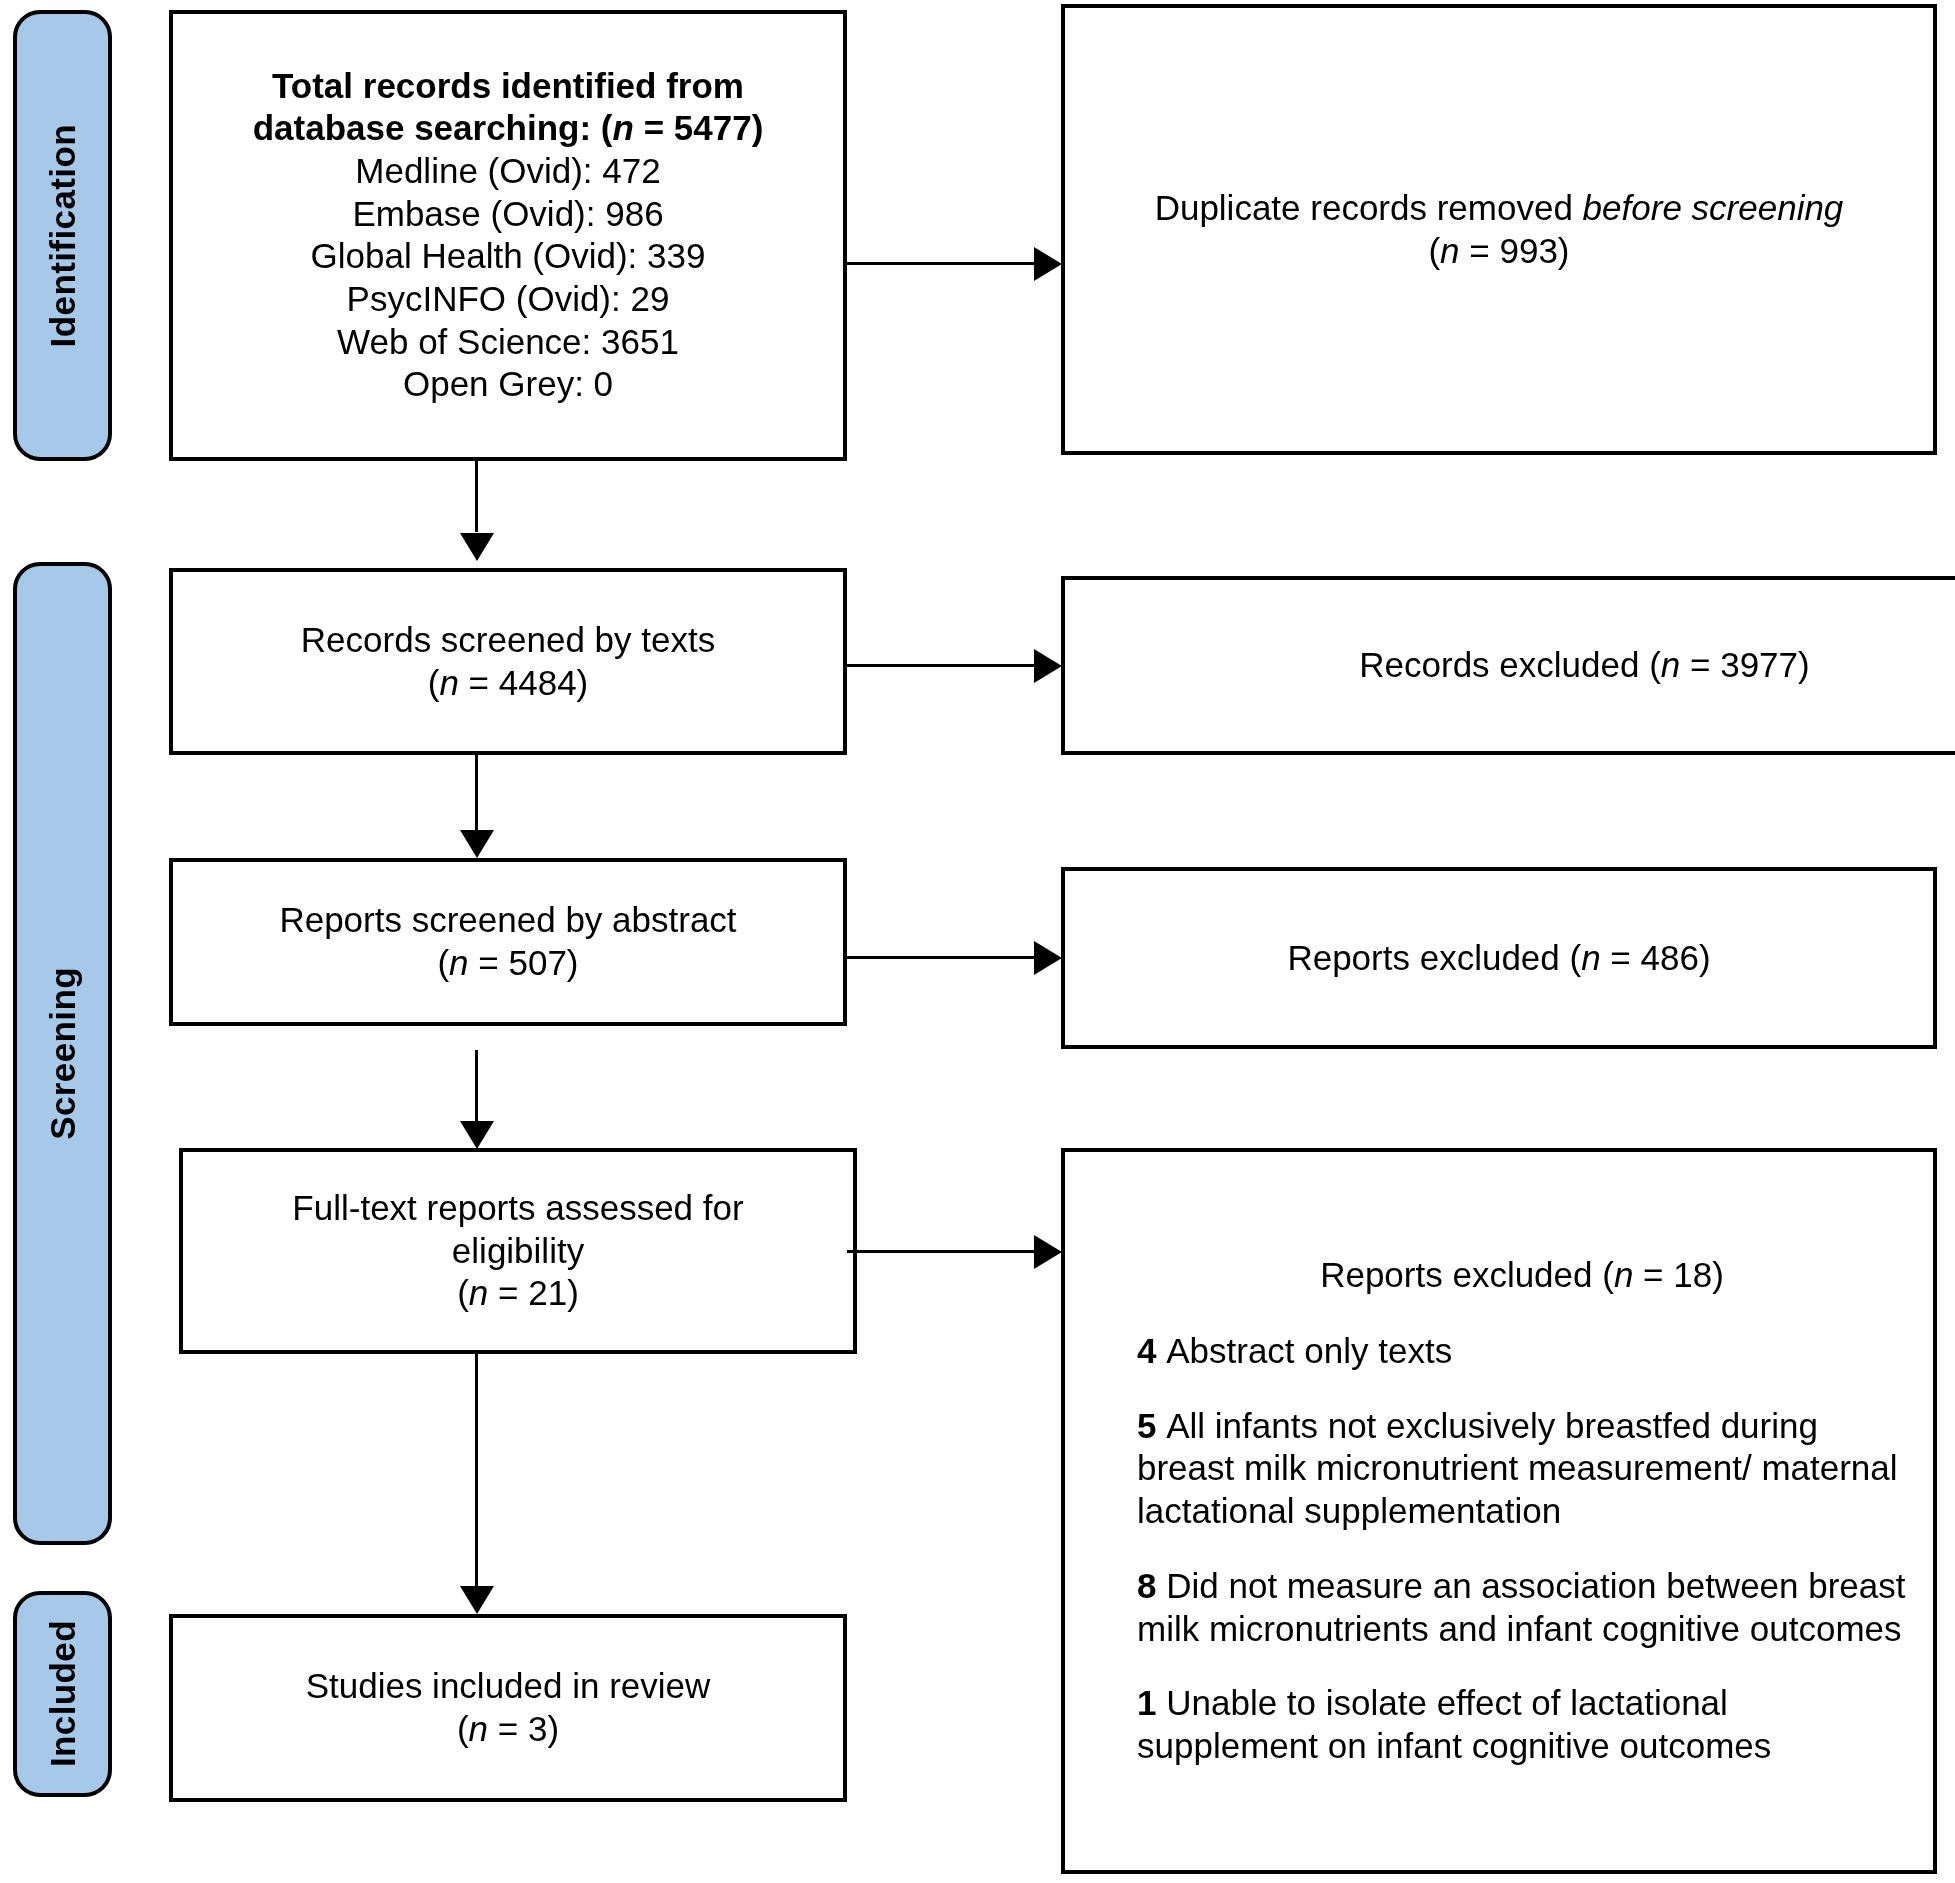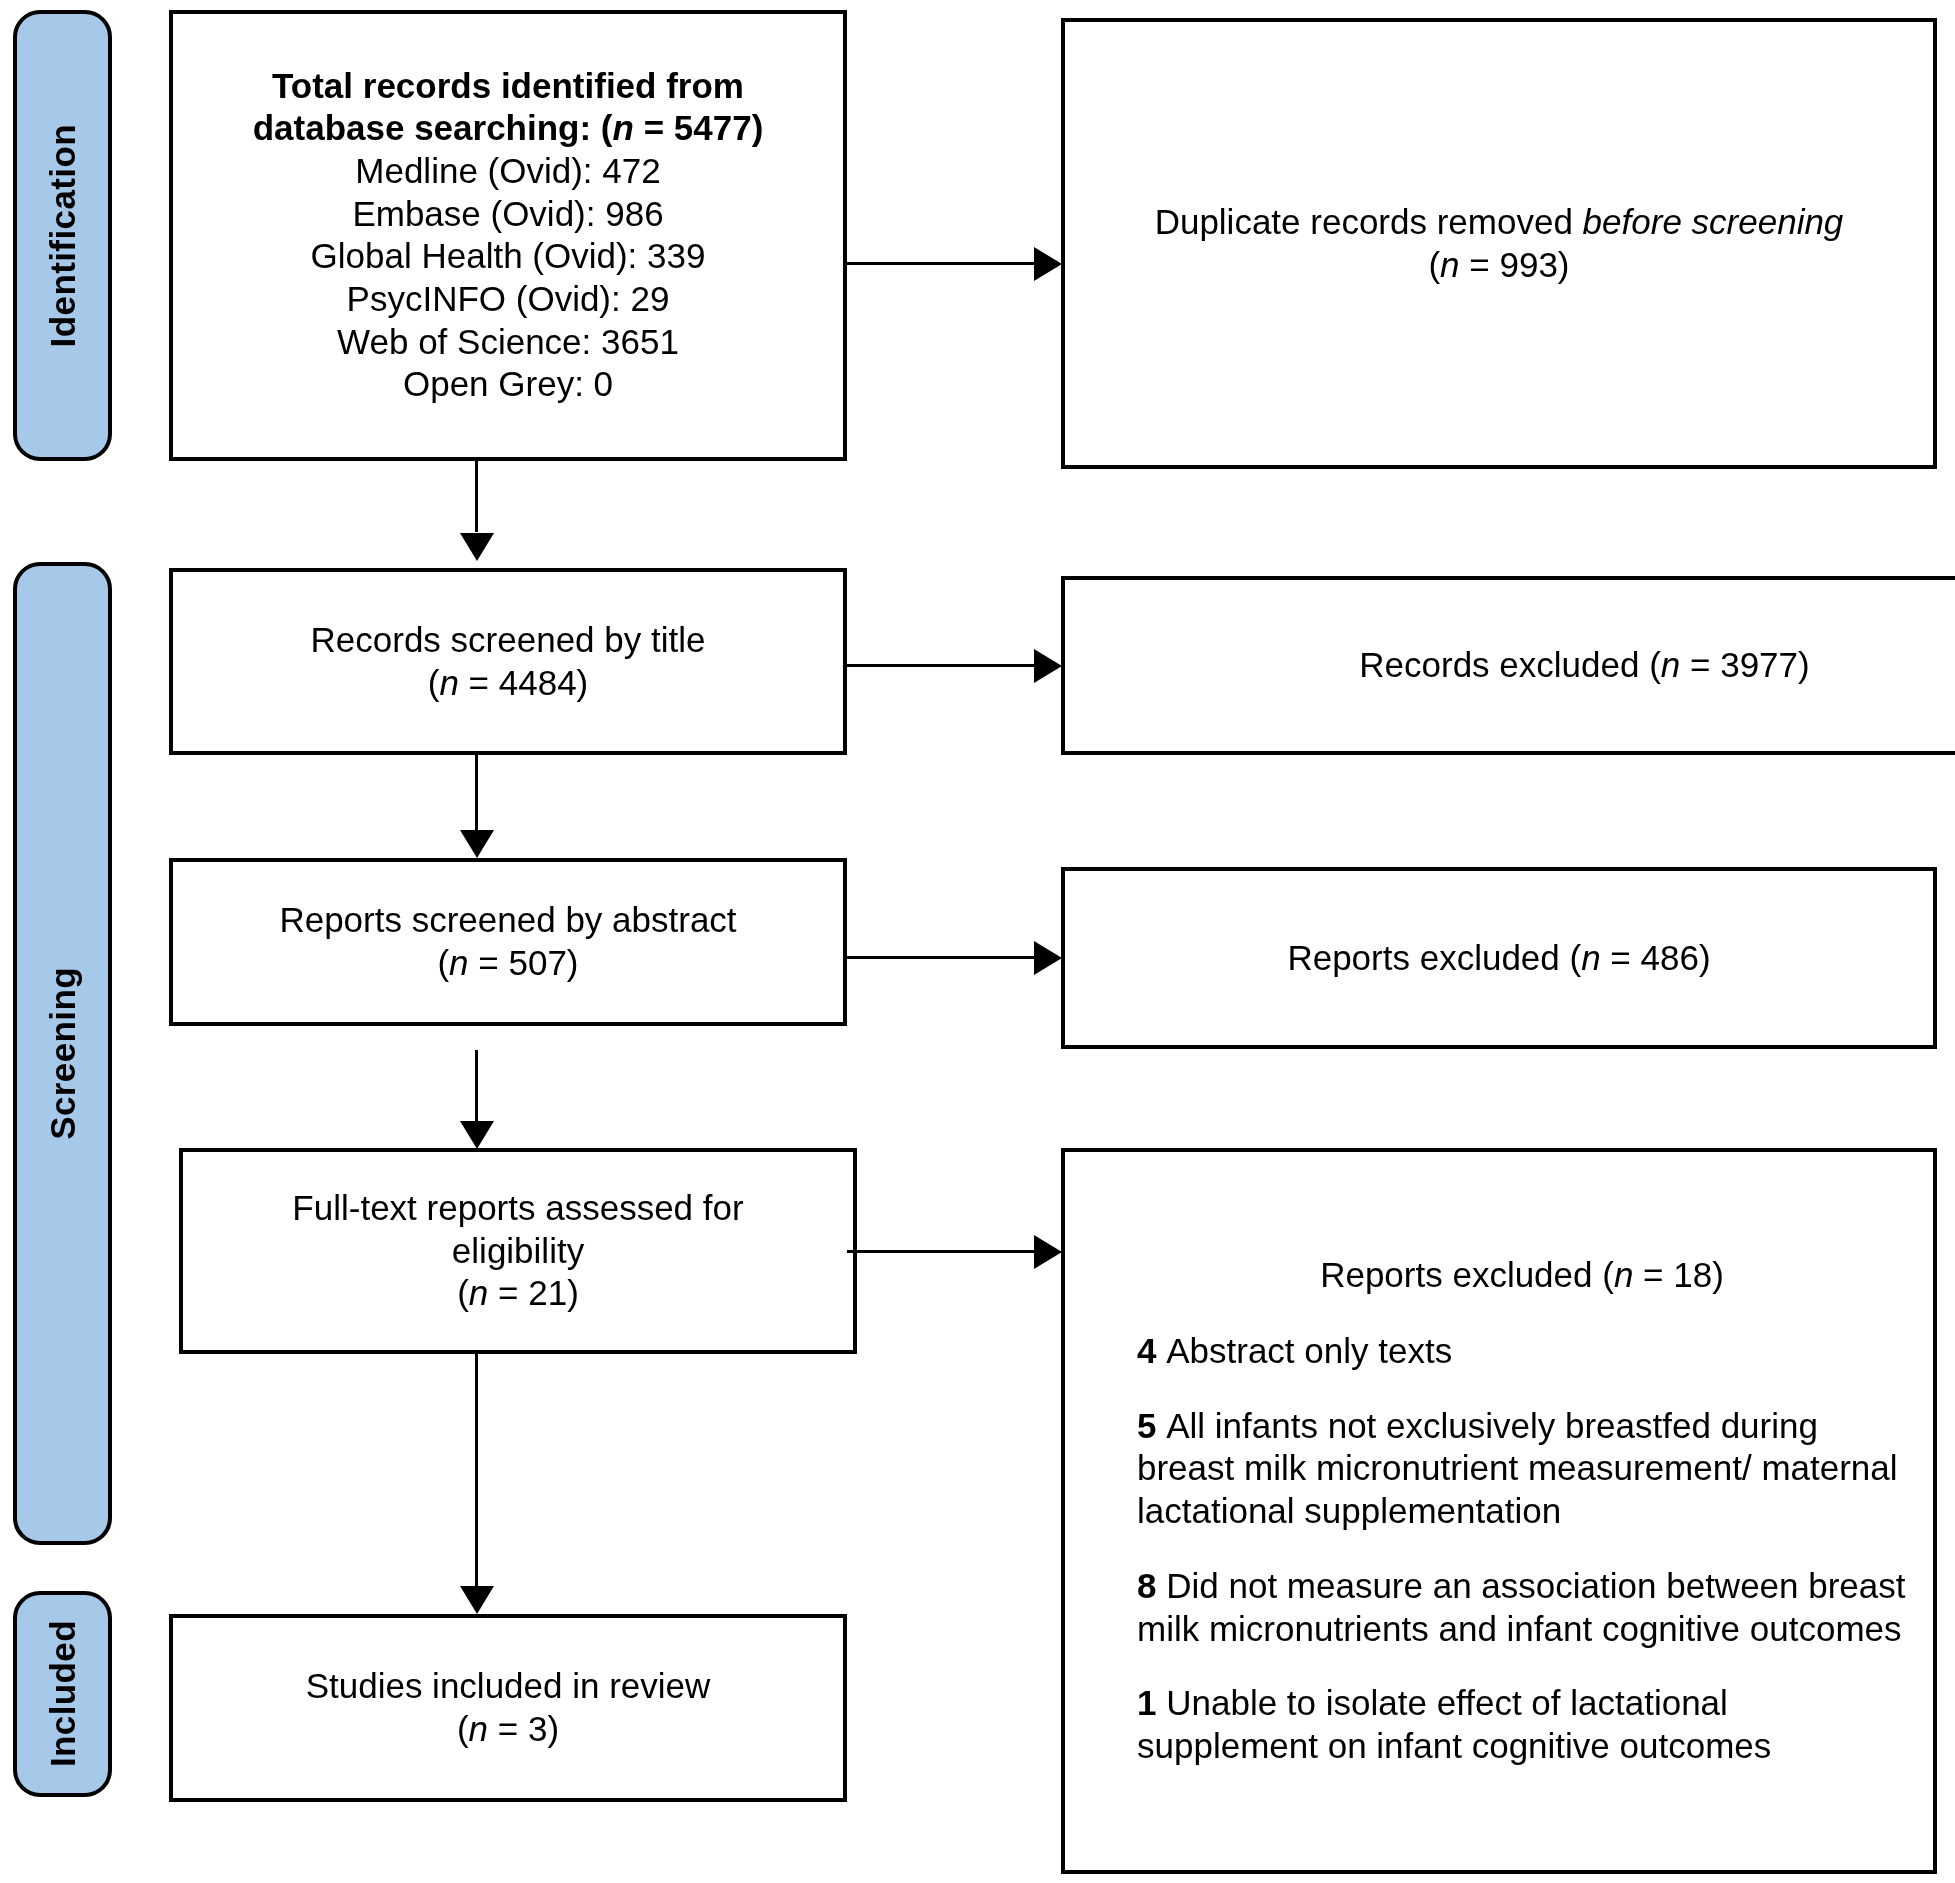--- a/index.html
+++ b/index.html
@@ -106,36 +106,36 @@
       <span class="line bold"><span>Total records identified from database searching: (</span><span class="n-italic">n</span><span> = 5477)</span></span>
       <span class="line">Medline (Ovid): 472</span>
       <span class="line">Embase (Ovid): 986</span>
       <span class="line">Global Health (Ovid): 339</span>
       <span class="line">PsycINFO (Ovid): 29</span>
       <span class="line">Web of Science: 3651</span>
       <span class="line">Open Grey: 0</span>
     </div>
   </div>
 
-  <div class="box center" style="left:1061px; top:18px; width:876px; height:451px;">
+  <div class="box center" style="left:1061px; top:4px; width:876px; height:451px;">
     <div class="box-inner">
       <span class="line"><span>Duplicate records removed </span><span class="ital">before screening</span></span>
       <span class="line"><span>(</span><span class="n-italic">n</span><span> = 993)</span></span>
     </div>
   </div>
 
   <div class="conn-h" style="left:847px; top:262px; width:187px;"></div>
   <div class="arrow-right" style="left:1034px; top:247px;"></div>
 
   <div class="conn-v" style="left:475px; top:461px; height:71px;"></div>
   <div class="arrow-down" style="left:460px; top:533px;"></div>
 
   <div class="box" style="left:169px; top:568px; width:678px; height:187px;">
     <div class="box-inner">
-      <span class="line">Records screened by title</span>
+      <span class="line">Records screened by texts</span>
       <span class="line"><span>(</span><span class="n-italic">n</span><span> = 4484)</span></span>
     </div>
   </div>
 
   <div class="box center" style="left:1061px; top:576px; width:1047px; height:179px;">
     <div class="box-inner">
       <span class="line"><span>Records excluded (</span><span class="n-italic">n</span><span> = 3977)</span></span>
     </div>
   </div>
 

